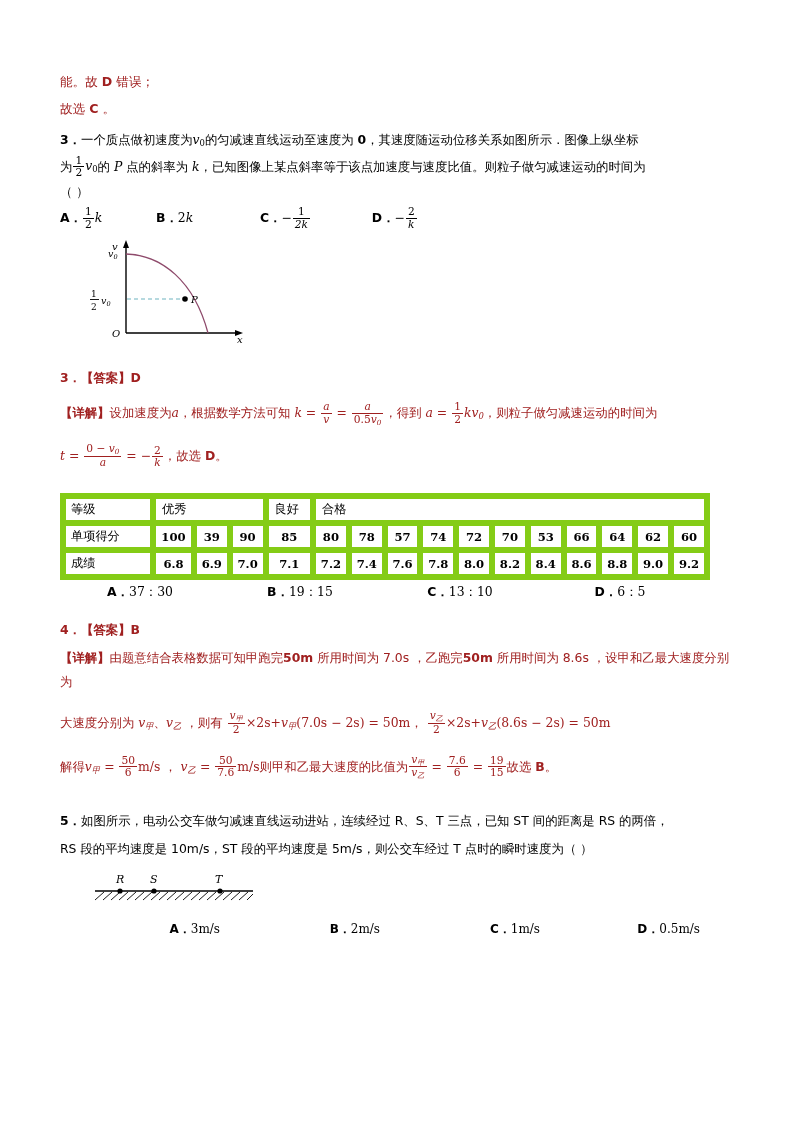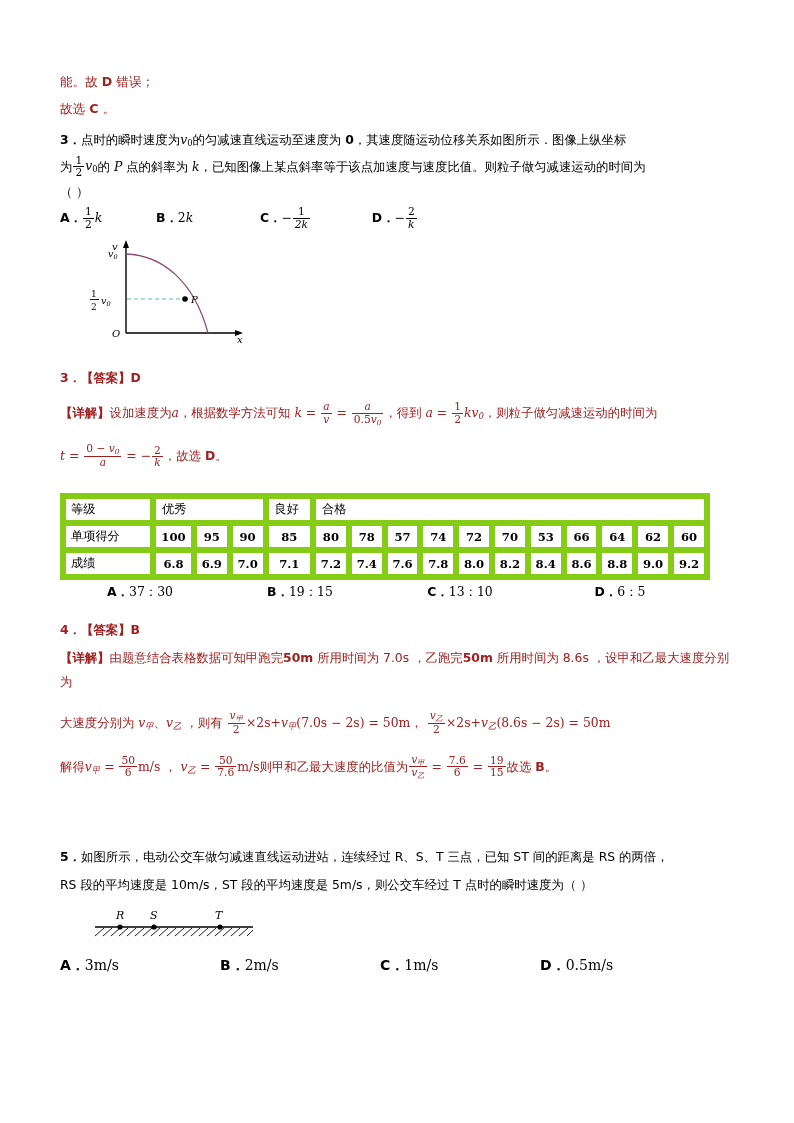--- a/index.html
+++ b/index.html
@@ -50,22 +50,22 @@
   table.score td.lbl{text-align:left;padding-left:5px;width:78px;font-weight:normal;
                      font-family:"DejaVu Sans","Liberation Sans",sans-serif;font-size:12.2px;}
   table.score td.hdr{text-align:left;padding-left:6px;font-weight:normal;
                      font-family:"DejaVu Sans","Liberation Sans",sans-serif;font-size:12.2px;margin-top:30px;}
 
   .optrow{display:flex;width:640px;font-size:12.4px;margin-top:4px;
           font-family:"DejaVu Serif","Liberation Serif",serif;text-align:center;}
   .optrow .cell{width:25%;}
 
   .fig5{margin:6px 0 2px 30px;}
-  .q5opts{display:flex;width:640px;font-size:14px;margin-top:6px;
-          font-family:"DejaVu Serif","Liberation Serif",serif;}
+  .q5opts{display:flex;width:640px;font-size:12px;margin-top:6px;
+          font-family:"DejaVu Serif","Liberation Serif",serif;text-align:right;}
   .q5opts .cell{width:25%;}
   .bold{font-weight:bold;}
 </style>
 </head>
 <body>
 
 <div class="page">
 <div class="content">
 
   <div class="line red">
@@ -75,21 +75,21 @@
   </div>
   <div class="line red">
     <span>故选</span>
     <span class="bold">C</span>
     <span>。</span>
   </div>
 
   <div class="gap6"></div>
 
   <div class="qline">
-    <span class="bold">3．</span><span>点时的瞬时速度为</span><span class="mi">v<span class="subn">0</span></span><span>的匀减速直线运动至速度为</span>
+    <span class="bold">3．</span><span>一个质点做初速度为</span><span class="mi">v<span class="subn">0</span></span><span>的匀减速直线运动至速度为</span>
     <span class="bold">0</span><span>，其速度随运动位移关系如图所示．图像上纵坐标</span><br>
     <span>为</span><span class="frac"><span class="num mn">1</span><span class="den mn">2</span></span><span class="mi">v<span class="subn">0</span></span><span>的 <span class="mi">P</span> 点的斜率为 <span class="mi">k</span>，已知图像上某点斜率等于该点加速度与速度比值。则粒子做匀减速运动的时间为</span><br>
     <span>（    ）</span>
   </div>
 
   <div class="opts">
     <span class="opt" style="width:92px"><span class="optlbl">A．</span><span class="frac"><span class="num mn">1</span><span class="den mn">2</span></span><span class="mi">k</span></span>
     <span class="opt" style="width:100px"><span class="optlbl">B．</span><span class="mn">2</span><span class="mi">k</span></span>
     <span class="opt" style="width:108px"><span class="optlbl">C．</span><span class="mn">−</span><span class="frac"><span class="num mn">1</span><span class="den">2<span class="mi">k</span></span></span></span>
     <span class="opt"><span class="optlbl">D．</span><span class="mn">−</span><span class="frac"><span class="num mn">2</span><span class="den mi">k</span></span></span>
@@ -148,21 +148,21 @@
     <tbody>
           <tr>
       <td class="lbl">等级</td>
       <td class="hdr" colspan="3">优秀</td>
       <td class="hdr" colspan="1">良好</td>
       <td class="hdr" colspan="11">合格</td>
     </tr>
     <tr>
       <td class="lbl">单项得分</td>
       <td>100</td>
-      <td>95</td>
+      <td>39</td>
       <td>90</td>
       <td>85</td>
       <td>80</td>
       <td>78</td>
       <td>57</td>
       <td>74</td>
       <td>72</td>
       <td>70</td>
       <td>53</td>
       <td>66</td>
@@ -223,21 +223,21 @@
   <div class="gap10"></div>
 
   <div class="ansblk red" style="line-height:30px;">
     <span>解得</span><span class="mn"><span class="mi">v</span><span class="sub">甲</span> = <span class="frac"><span class="num mn">50</span><span class="den mn">6</span></span>m/s</span> ，
     <span class="mn"><span class="mi">v</span><span class="sub">乙</span> = <span class="frac"><span class="num mn">50</span><span class="den mn">7.6</span></span>m/s</span><span>则甲和乙最大速度的比值为</span><span class="mn"><span class="frac"><span class="num"><span class="mi">v</span><span class="sub">甲</span></span><span class="den"><span class="mi">v</span><span class="sub">乙</span></span></span> = <span class="frac"><span class="num mn">7.6</span><span class="den mn">6</span></span> = <span class="frac"><span class="num mn">19</span><span class="den mn">15</span></span></span><span>故选</span>
     <span class="bold">B</span><span>。</span>
   </div>
 
   <div class="gap22"></div>
 
-  <div class="qline" style="line-height:28px;margin-top:36px;">
+  <div class="qline" style="line-height:28px;">
     <span class="bold">5．</span><span>如图所示，电动公交车做匀减速直线运动进站，连续经过 R、S、T 三点，已知 ST 间的距离是 RS 的两倍，</span><br>
     <span>RS 段的平均速度是 10m/s，ST 段的平均速度是 5m/s，则公交车经过 T 点时的瞬时速度为（  ）</span>
   </div>
 
   <div class="fig5">
     <svg width="260" height="42" viewBox="0 0 260 42">
       <text x="26" y="14" font-family="DejaVu Serif, serif" font-style="italic" font-size="11">R</text>
       <text x="60" y="14" font-family="DejaVu Serif, serif" font-style="italic" font-size="11">S</text>
       <text x="125" y="14" font-family="DejaVu Serif, serif" font-style="italic" font-size="11">T</text>
       <line x1="5" y1="22" x2="163" y2="22" stroke="#000" stroke-width="1.6"></line>

